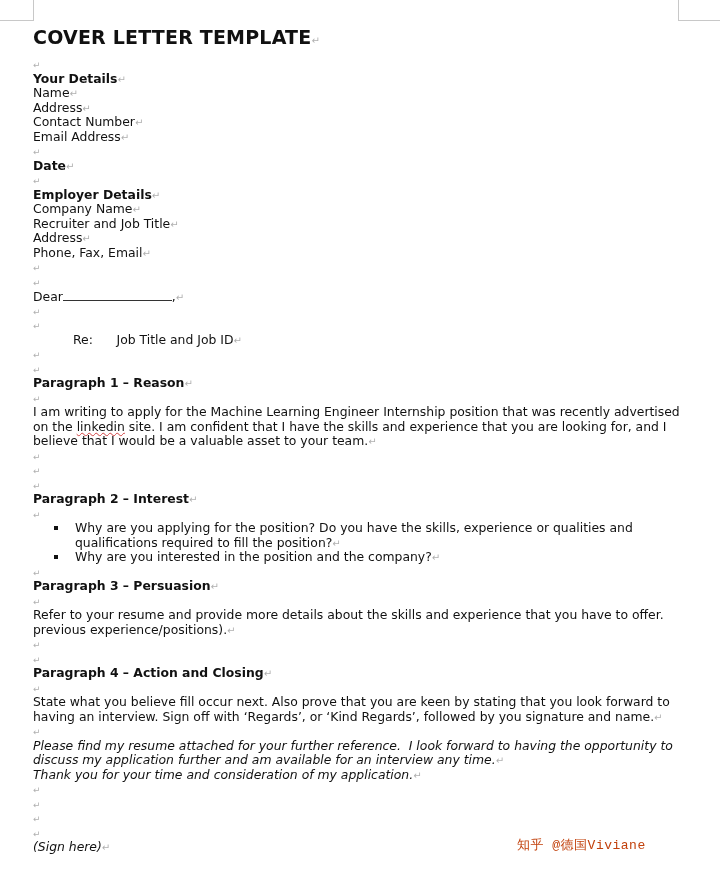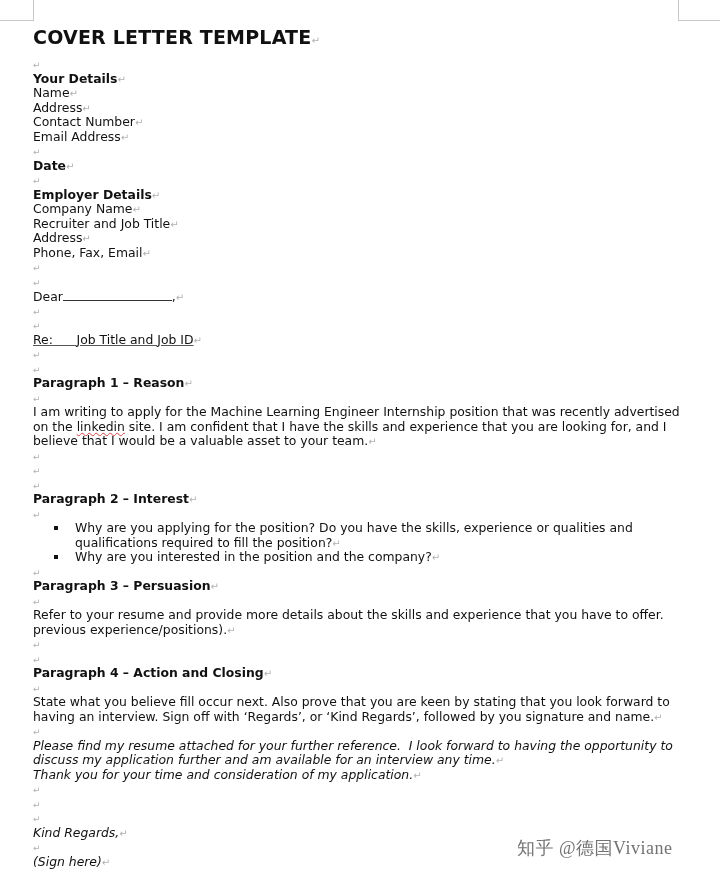--- a/index.html
+++ b/index.html
@@ -8,28 +8,28 @@
   .corner { position:absolute; border-color:#c8c8c8; border-style:solid; border-width:0; }
   .corner-tl { left:0; top:0; width:33px; height:20px; border-right-width:1px; border-bottom-width:1px; }
   .corner-tr { left:678px; top:0; width:42px; height:20px; border-left-width:1px; border-bottom-width:1px; }
   .page { position:absolute; left:33px; top:21px; width:650px; }
   .title { font-size:19px; font-weight:bold; line-height:32px; letter-spacing:0.2px; margin:0; }
   .line { font-size:12.4px; line-height:14.5px; height:14.5px; white-space:pre; }
   .b { font-weight:bold; }
   .i { font-style:italic; }
   .pm { color:#b0b0b0; font-size:10px; font-weight:normal; font-style:normal; }
   .empty .pm { font-size:9px; }
-  .u { text-decoration:underline; text-decoration-color:#555; }
+  .u { text-decoration-color:#555;margin-left:40px; }
   .blank-line { display:inline-block; width:109px; border-bottom:1px solid #333; height:11px; vertical-align:baseline; }
   .spell { text-decoration:underline wavy #d04040; text-decoration-thickness:1px;text-align:right; }
   .bullet { position:relative; padding-left:42px; }
   .bullet .dot { position:absolute; left:21px; top:5px; width:4px; height:4px; background:#111; }
   .indent { padding-left:42px; }
-  .watermark { position:absolute; left:517px; top:836px; font-size:18px; color:#737373; letter-spacing:0.5px;
-               font-family:Liberation Serif, serif; }
+  .watermark { position:absolute; left:517px; top:836px; font-size:13px; color:#c2410c; letter-spacing:0.5px;
+               font-family:Liberation Mono, monospace; }
 </style>
 </head>
 <body>
 
 <div class="corner corner-tl"></div>
 <div class="corner corner-tr"></div>
 
 <div class="page">
 
   <div class="title"><span>COVER LETTER TEMPLATE</span><span class="pm">↵</span></div>
@@ -90,19 +90,18 @@
   <div class="line"><span>State what you believe fill occur next. Also prove that you are keen by stating that you look forward to</span></div>
   <div class="line"><span>having an interview. Sign off with ‘Regards’, or ‘Kind Regards’, followed by you signature and name.</span><span class="pm">↵</span></div>
   <div class="line empty"><span class="pm">↵</span></div>
   <div class="line i"><span>Please find my resume attached for your further reference.  I look forward to having the opportunity to</span></div>
   <div class="line i"><span>discuss my application further and am available for an interview any time.</span><span class="pm">↵</span></div>
   <div class="line i"><span>Thank you for your time and consideration of my application.</span><span class="pm">↵</span></div>
   <div class="line empty"><span class="pm">↵</span></div>
   <div class="line empty"><span class="pm">↵</span></div>
   <div class="line empty"><span class="pm">↵</span></div>
 
-  <div class="line i"><span>Kind Regards,</span><span class="pm">↵</span></div>
   <div class="line empty"><span class="pm">↵</span></div>
   <div class="line i"><span>(Sign here)</span><span class="pm">↵</span></div>
 
 </div>
 
 <div class="watermark">知乎 @德国Viviane</div>
 
 </body></html>

